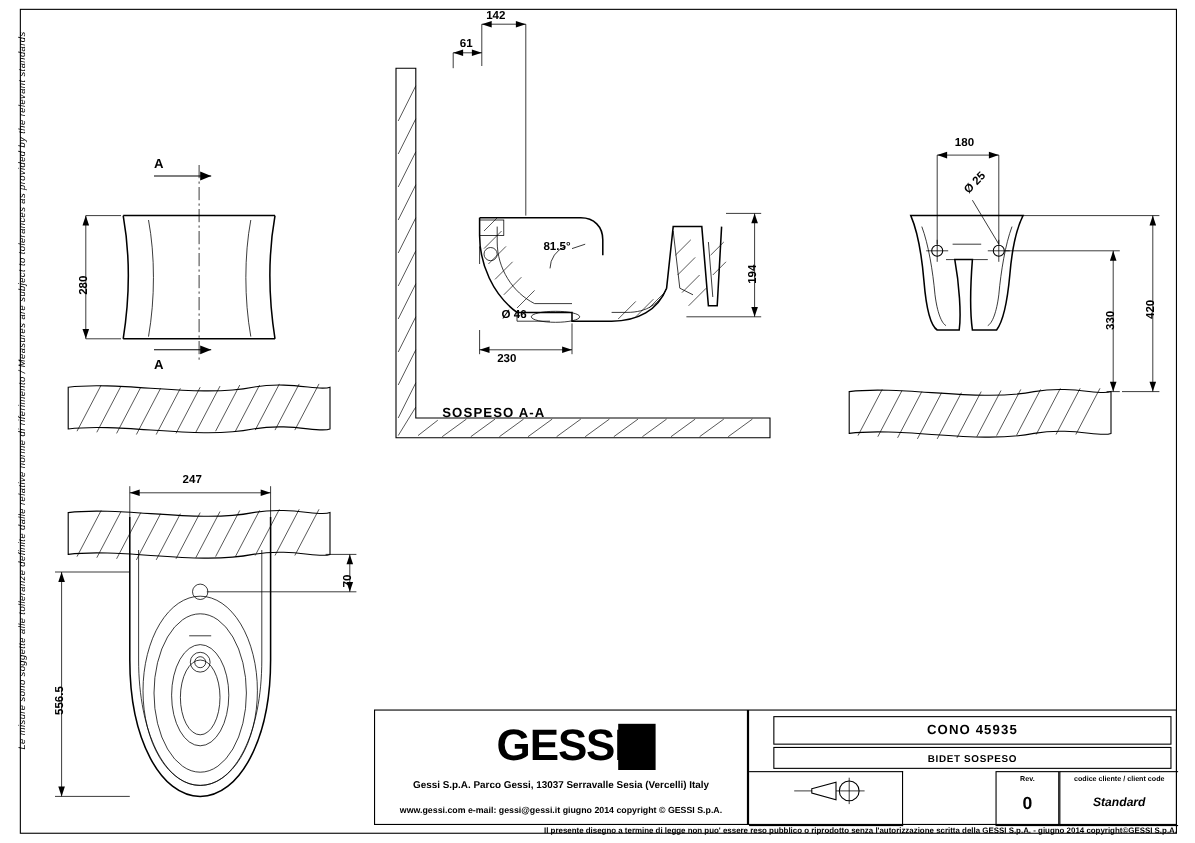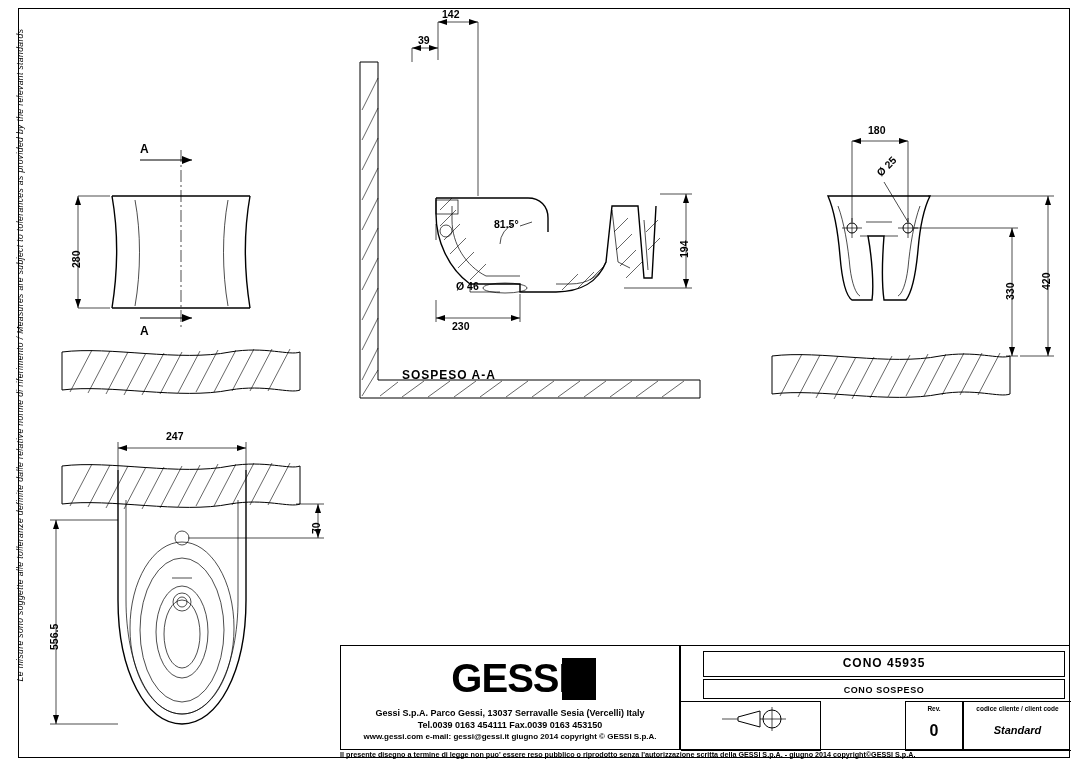--- a/index.html
+++ b/index.html
@@ -50,21 +50,21 @@
     font-size:40px;font-weight:bold;letter-spacing:-1px;
     font-family:"Liberation Sans",sans-serif;
   }
   .gessi-block{position:absolute;left:calc(50% + 52px);top:12px;width:34px;height:42px;background:#000;}
   .addr{
     position:absolute;left:0;width:100%;text-align:center;
     font-size:9px;font-weight:bold;
   }
   .addr2{font-size:8px;}
   .legal{
-    position:absolute;left:0;width:100%;text-align:left;
+    position:absolute;left:0;width:100%;text-align:right;
     font-size:7.2px;font-weight:bold;
   }
   .cell{position:absolute;box-sizing:border-box;border:1px solid #000;}
   .cellcap{position:absolute;font-size:6.5px;font-weight:bold;text-align:center;width:100%;top:3px;left:0;}
   .cellval{position:absolute;width:100%;text-align:center;font-weight:bold;}
   .prod{font-size:12px;font-weight:bold;letter-spacing:1px;}
   .sub{font-size:9px;font-weight:bold;letter-spacing:.6px;}
 </style>
 </head>
 <body>
@@ -312,53 +312,52 @@
       <line class="ln thin" x1="760" y1="719" x2="786" y2="719"></line>
       <line class="ln thin" x1="772" y1="707" x2="772" y2="731"></line>
     </g>
   </svg>
 
   <div class="dimtext vert" style="left:70px;top:268px;">280</div>
   <div class="lbl" style="left:140px;top:142px;">A</div>
   <div class="lbl" style="left:140px;top:324px;">A</div>
 
   <div class="dimtext" style="left:442px;top:8px;">142</div>
-  <div class="dimtext" style="left:418px;top:34px;">39</div>
+  <div class="dimtext" style="left:418px;top:34px;">61</div>
   <div class="dimtext" style="left:494px;top:218px;"><span>81.5</span>°</div>
   <div class="dimtext" style="left:456px;top:280px;">Ø 46</div>
   <div class="dimtext" style="left:452px;top:320px;">230</div>
   <div class="dimtext vert" style="left:678px;top:258px;">194</div>
   <div class="lbl" style="left:402px;top:368px;letter-spacing:1px;">SOSPESO  A-A</div>
 
   <div class="dimtext" style="left:868px;top:124px;">180</div>
   <div class="dimtext" style="left:874px;top:170px;transform:rotate(-45deg);transform-origin:left top;">Ø 25</div>
   <div class="dimtext vert" style="left:1004px;top:300px;">330</div>
   <div class="dimtext vert" style="left:1040px;top:290px;">420</div>
 
   <div class="dimtext" style="left:166px;top:430px;">247</div>
   <div class="dimtext vert" style="left:310px;top:534px;">70</div>
   <div class="dimtext vert" style="left:48px;top:650px;">556.5</div>
 
   <div class="tb tb-logo">
     <div class="logo-wrap">
       <div class="gessi-name">GESSI</div>
       <div class="gessi-block"></div>
       <div class="addr" style="top:62px;">Gessi S.p.A. Parco Gessi, 13037 Serravalle Sesia (Vercelli) Italy</div>
-      <div class="addr" style="top:74px;">Tel.0039  0163  454111  Fax.0039  0163  453150</div>
       <div class="addr addr2" style="top:86px;">www.gessi.com  e-mail: gessi@gessi.it     giugno  2014    copyright © GESSI  S.p.A.</div>
     </div>
   </div>
 
   <div class="tb tb-right">
 
     <div class="cell" style="left:22px;top:5px;width:362px;height:26px;">
       <div class="cellval prod" style="top:4px;">CONO  45935</div>
     </div>
     <div class="cell" style="left:22px;top:33px;width:362px;height:20px;">
-      <div class="cellval sub" style="top:5px;">CONO SOSPESO</div>
+      <div class="cellval sub" style="top:5px;">BIDET SOSPESO</div>
     </div>
 
     <div class="cell" style="left:0px;top:55px;width:140px;height:50px;border-left:none;"></div>
     <div class="cell" style="left:224px;top:55px;width:58px;height:50px;">
       <div class="cellcap">Rev.</div>
       <div class="cellval" style="top:20px;font-size:16px;">0</div>
     </div>
     <div class="cell" style="left:282px;top:55px;width:108px;height:50px;border-right:none;">
       <div class="cellcap">codice cliente / client code</div>
       <div class="cellval" style="top:22px;font-size:11px;font-style:italic;">Standard</div>

